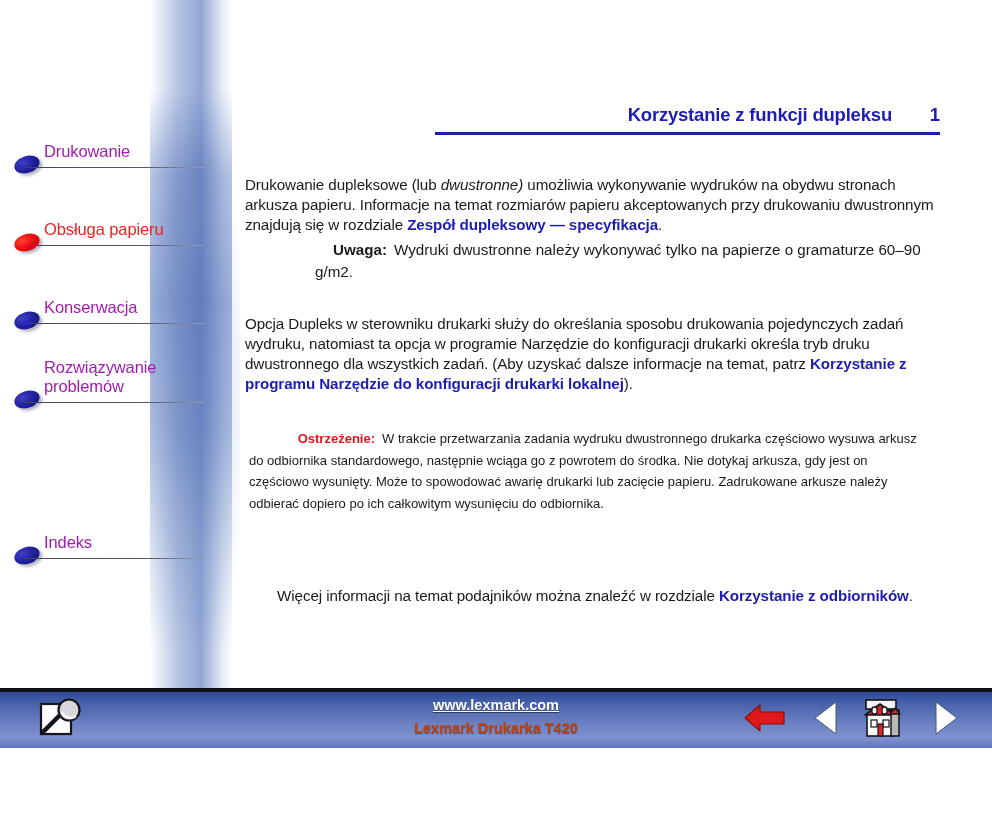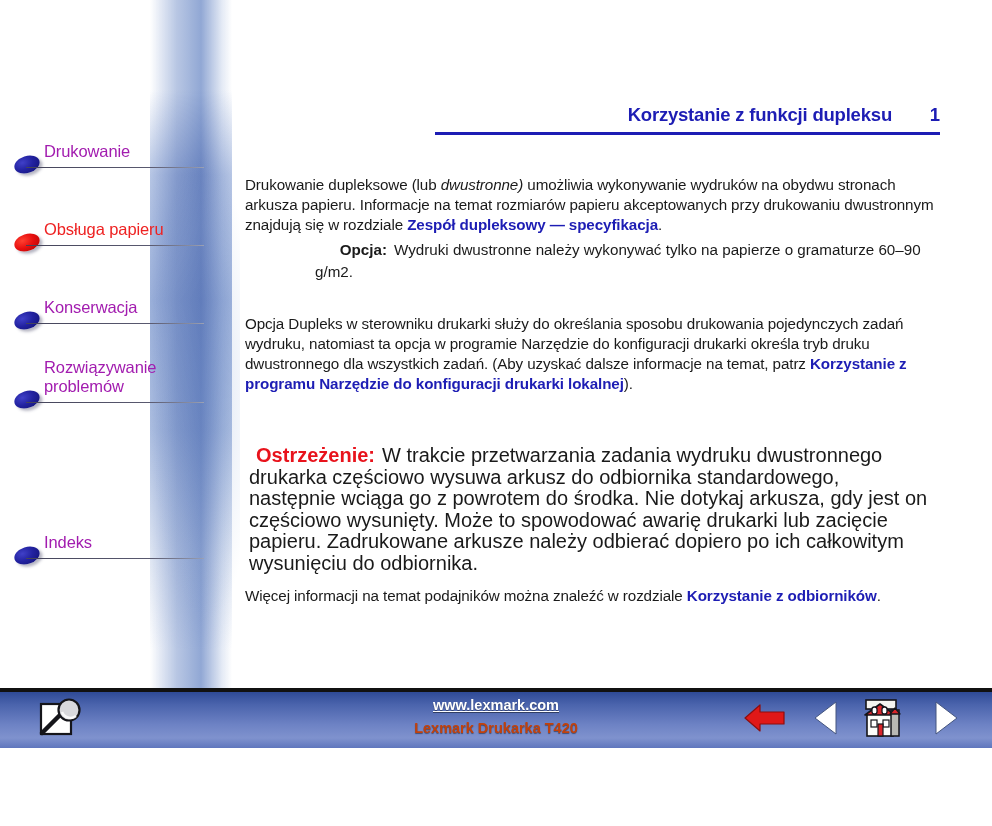--- a/index.html
+++ b/index.html
@@ -188,37 +188,37 @@
     margin-right: 7px;
   }
   #note-block .note-body { overflow: hidden; }
 
   #para-dupleks { left: 0px; top: 299px; width: 700px; }
 
   
   #warn-block {
     position: absolute;
     left: 4px;
-    top: 445px;
+    top: 428px;
     width: 680px;
-    font-size: 20px;
+    font-size: 13px;
     line-height: 21.5px;
     color: #1a1a1a;
   }
   #warn-block .warn-label {
     float: left;
     font-weight: bold;
     color: #e8131c;
     width: 126px;
     text-align: right;
     margin-right: 7px;
   }
   #warn-block .warn-body { overflow: hidden; }
 
-  #para-outro { left: 0px; top: 571px; width: 700px; }
+  #para-outro { left: 0px; top: 571px; width: 700px; text-align: center; }
 
   
   #footer {
     position: absolute;
     left: 0;
     top: 688px;
     width: 992px;
     height: 52px;
     z-index: 5;
     text-decoration: underline;
@@ -334,21 +334,21 @@
       <div id="header-row">
         <span id="header-title">Korzystanie z funkcji dupleksu</span>
         <span id="header-pageno">1</span>
       </div>
       <div id="header-rule"></div>
     </div>
 
     <p class="para" id="para-intro"><span>Drukowanie dupleksowe (lub </span><span class="ital">dwustronne)</span><span> umożliwia wykonywanie wydruków na obydwu stronach arkusza papieru. Informacje na temat rozmiarów papieru akceptowanych przy drukowaniu dwustronnym znajdują się w rozdziale </span><span class="lnk">Zespół dupleksowy — specyfikacja</span><span>.</span></p>
 
     <div id="note-block">
-      <span class="note-label">Opcja:</span>
+      <span class="note-label">Uwaga:</span>
       <span class="note-body">Wydruki dwustronne należy wykonywać tylko na papierze o gramaturze 60–90 g/m2.</span>
     </div>
 
     <p class="para" id="para-dupleks"><span>Opcja Dupleks w sterowniku drukarki służy do określania sposobu drukowania pojedynczych zadań wydruku, natomiast ta opcja w programie Narzędzie do konfiguracji drukarki określa tryb druku dwustronnego dla wszystkich zadań. (Aby uzyskać dalsze informacje na temat, patrz </span><span class="lnk">Korzystanie z programu Narzędzie do konfiguracji drukarki lokalnej</span><span>).</span></p>
 
     <div id="warn-block">
       <span class="warn-label">Ostrzeżenie:</span>
       <span class="warn-body">W trakcie przetwarzania zadania wydruku dwustronnego drukarka częściowo wysuwa arkusz do odbiornika standardowego, następnie wciąga go z powrotem do środka. Nie dotykaj arkusza, gdy jest on częściowo wysunięty. Może to spowodować awarię drukarki lub zacięcie papieru. Zadrukowane arkusze należy odbierać dopiero po ich całkowitym wysunięciu do odbiornika.</span>
     </div>
 

